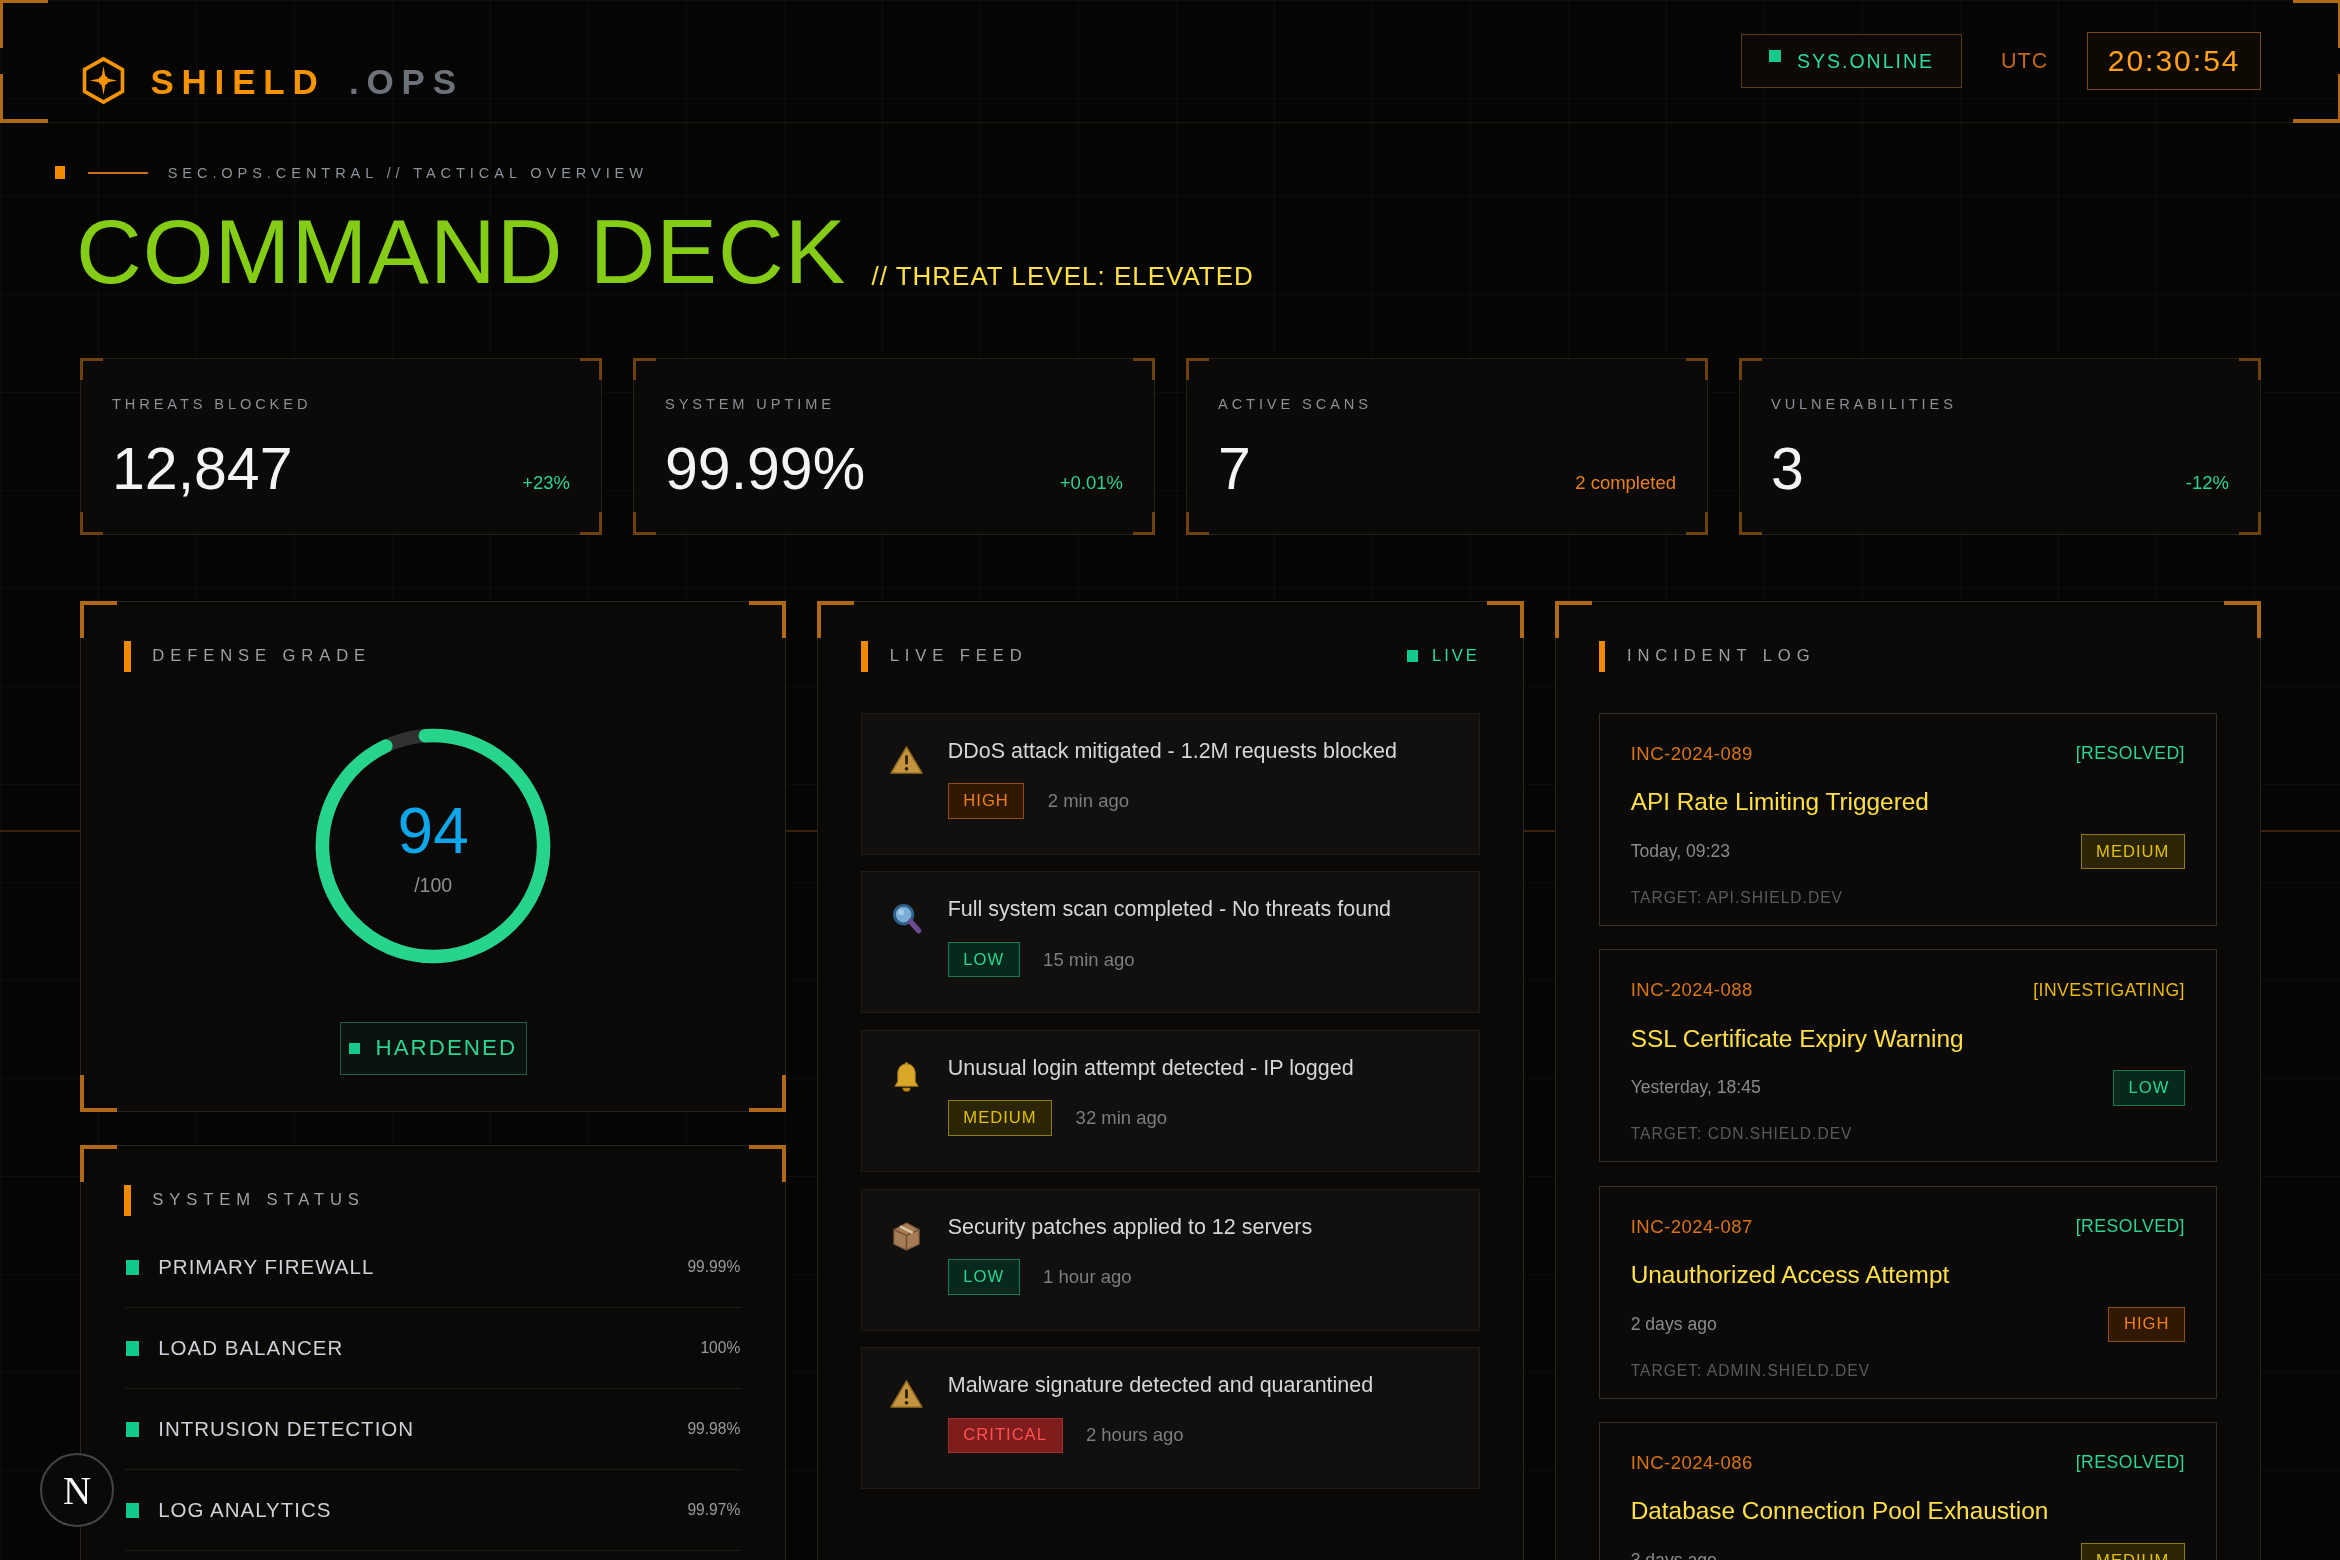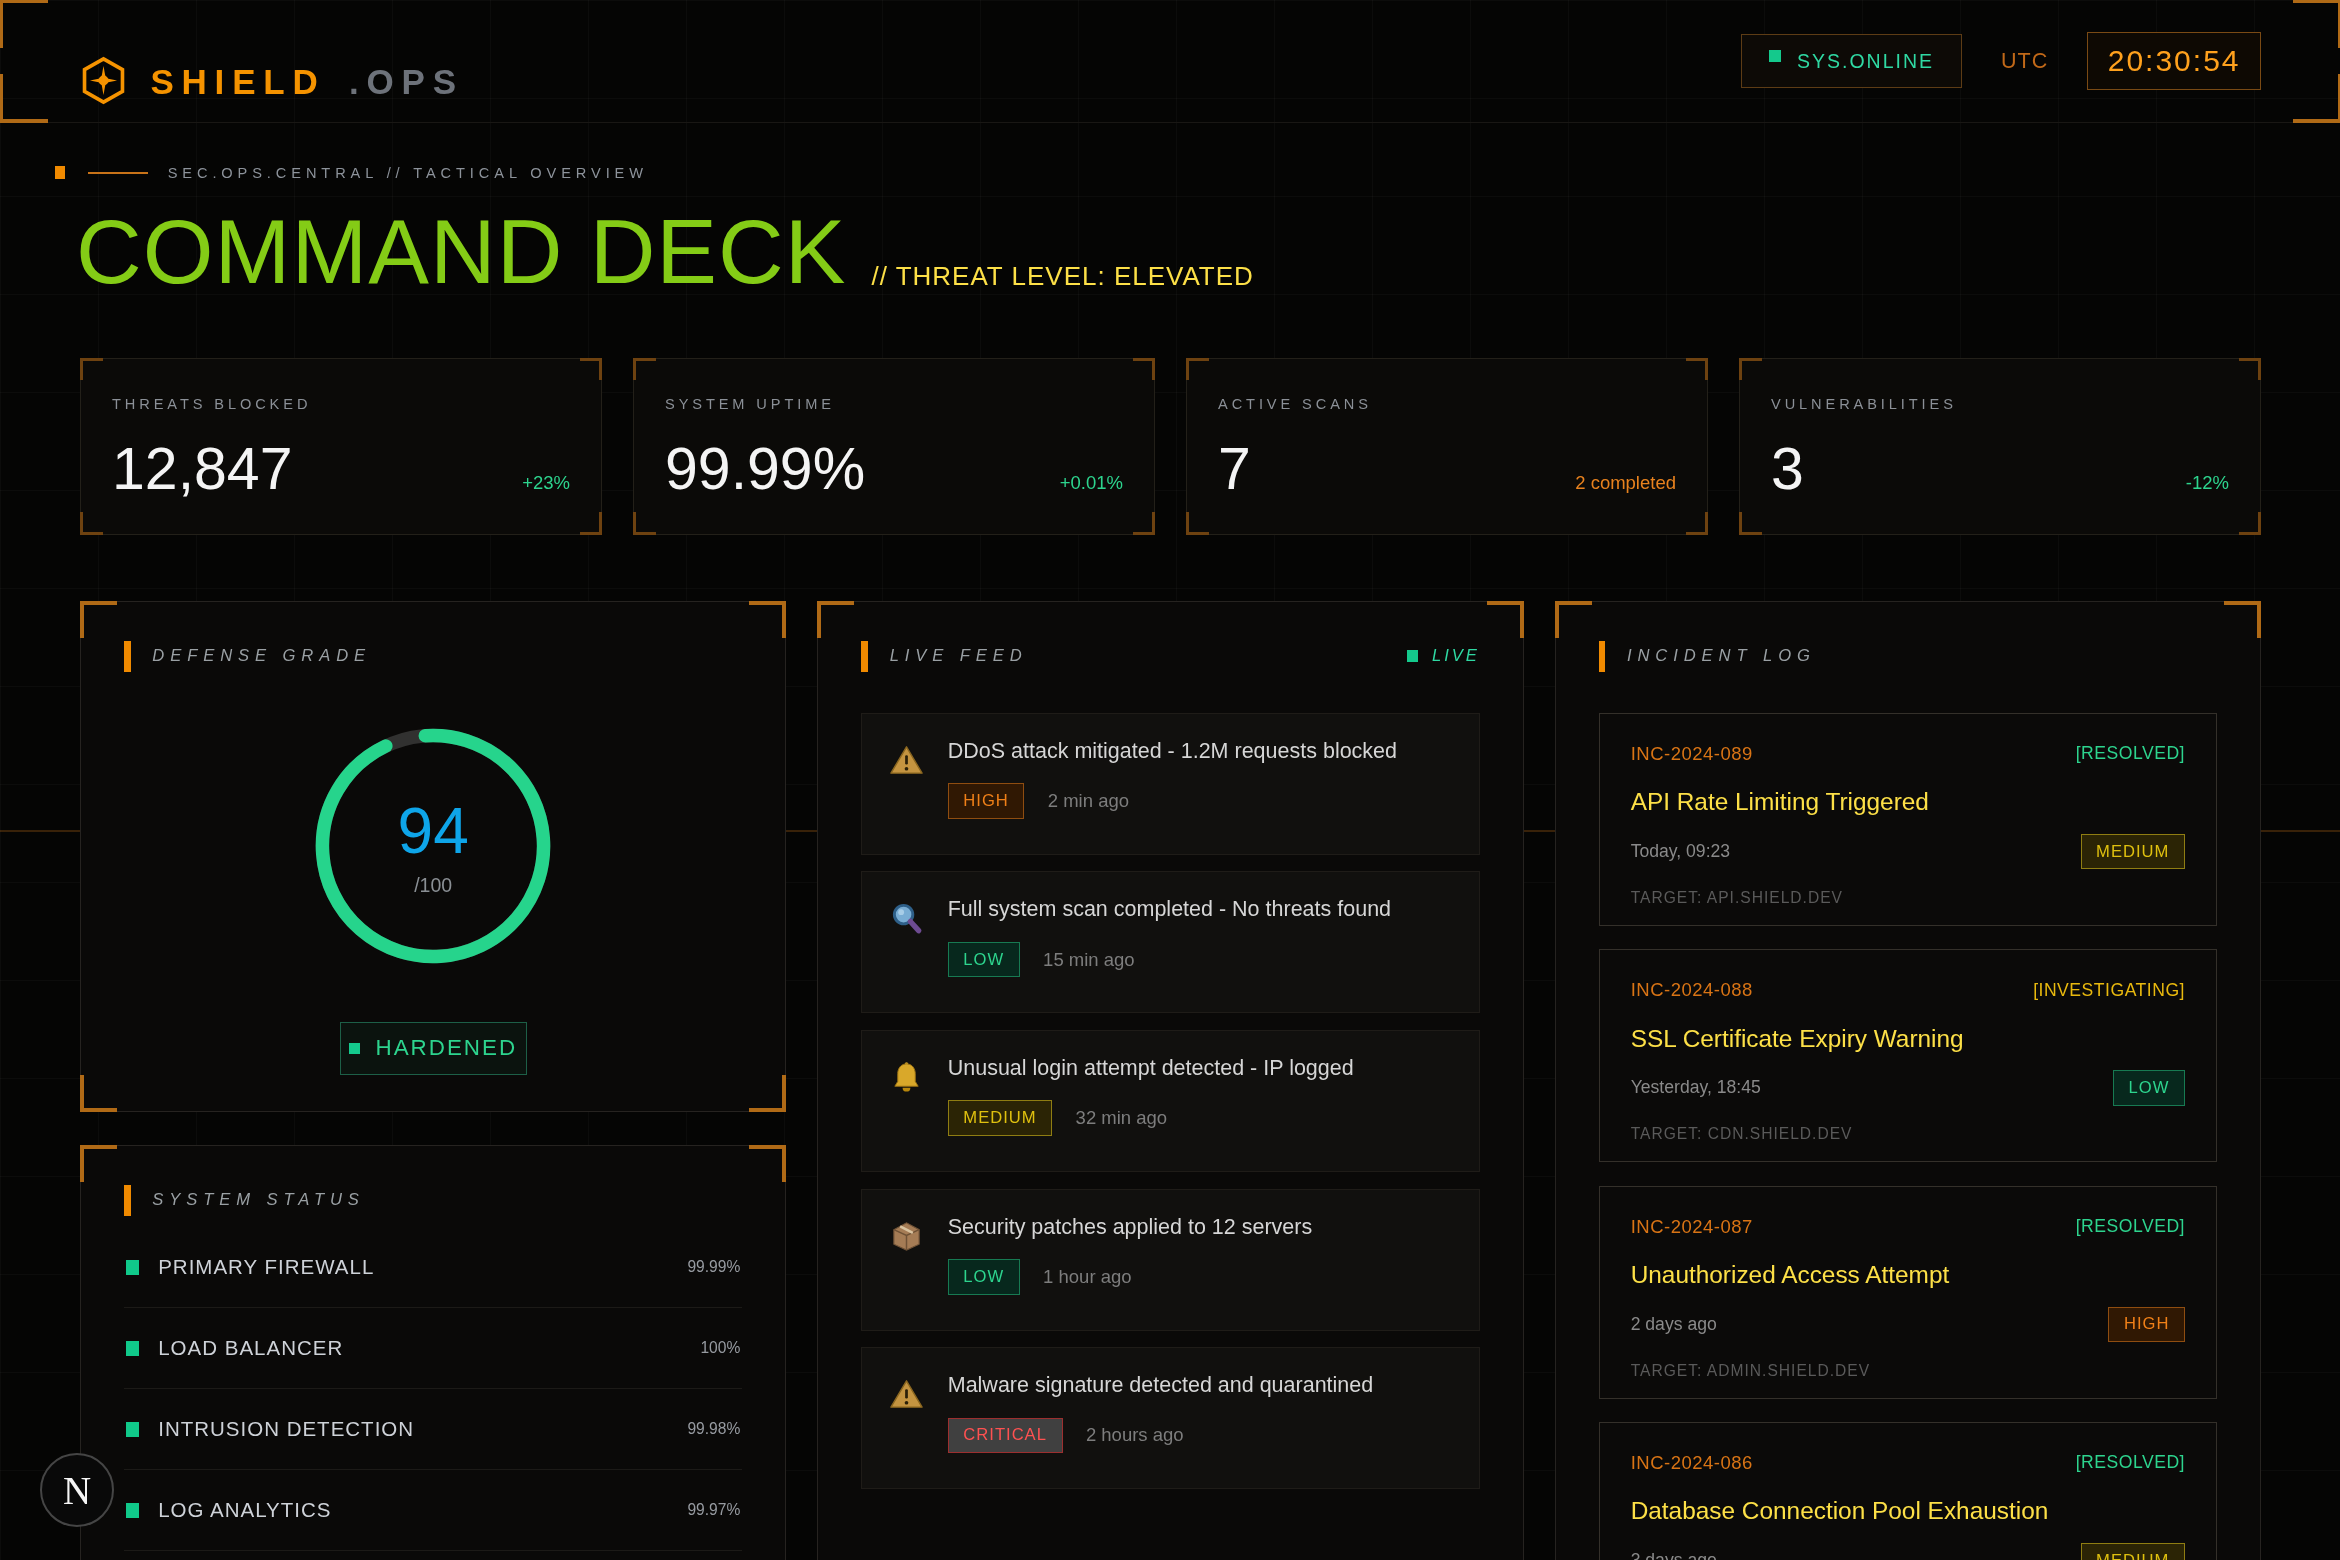--- a/index.html
+++ b/index.html
@@ -58,21 +58,21 @@
   .stat .lbl{color:#8b9097;font-size:14.6px;letter-spacing:3.9px;margin-top:7.8px;}
   .stat .valrow{display:flex;align-items:baseline;justify-content:space-between;margin-top:23.4px;}
   .stat .val{font-size:59px;color:#f4f4f4;letter-spacing:0;}
   .stat .delta{font-size:18.5px;}
   .c-green{color:#2dd48e;} .c-orange{color:#e8821e;}
 
   
   .main{margin:66px 80px 0;display:grid;grid-template-columns:repeat(3,1fr);gap:31px;align-items:start;}
   .panel{position:relative;background:#0a0908;border:1px solid #262320;
          padding:39px 43px;box-sizing:border-box;}
-  .ptitle{display:flex;align-items:center;justify-content:space-between;font-style:italic;}
+  .ptitle{display:flex;align-items:center;justify-content:space-between;}
   .ptitle .left{display:flex;align-items:center;gap:21.5px;}
   .pbar{width:6.8px;height:31px;background:#f08a00;}
   .ptxt{color:#9aa0a4;font-size:16.6px;letter-spacing:5.9px;}
   .live-ind{display:flex;align-items:center;gap:13.7px;}
   .live-ind .dot{width:11.7px;height:11.7px;background:#14c98c;}
   .live-ind .txt{color:#2fd9a3;font-size:16.6px;letter-spacing:2.9px;}
 
   
   .panel.defense{height:511px;}
   .gauge-wrap{display:flex;justify-content:center;margin-top:49px;}
@@ -104,21 +104,21 @@
          box-sizing:border-box;padding:25px 27px;margin-bottom:16.6px;}
   .fitem .icon{width:35px;margin-right:23.4px;margin-top:3.9px;flex:none;}
   .fitem .ftitle{color:#d6d6d6;font-size:21.5px;}
   .fitem .meta{display:flex;align-items:center;gap:23.4px;margin-top:19.5px;}
   .fitem .time{color:#7d7d7d;font-size:18.5px;}
 
   .sev{display:inline-block;font-size:16.6px;letter-spacing:1px;padding:6.8px 14.6px;border:1.5px solid;}
   .sev.high{color:#f08018;border-color:#8f4d10;background:#301803;}
   .sev.low{color:#2dd48e;border-color:#177a52;background:#07281d;}
   .sev.medium{color:#dfc00f;border-color:#8f7d12;background:#2b2405;}
-  .sev.critical{color:#ff5151;border-color:#9c2f2f;background:#404040;}
+  .sev.critical{color:#ff5151;border-color:#9c2f2f;background:#7f1d1d;}
 
   
   .panel.incidents{height:1053px;}
   .inc-list{margin-top:41px;}
   .inc{border:1px solid #34302a;background:#0b0a09;height:213px;box-sizing:border-box;
        padding:29px 31px;margin-bottom:23.4px;}
   .inc .r1{display:flex;justify-content:space-between;align-items:center;}
   .inc .id{color:#d97415;font-size:18.5px;letter-spacing:0.5px;}
   .inc .status{font-size:17.6px;letter-spacing:0.5px;}
   .inc .status.resolved{color:#2dd48e;}

